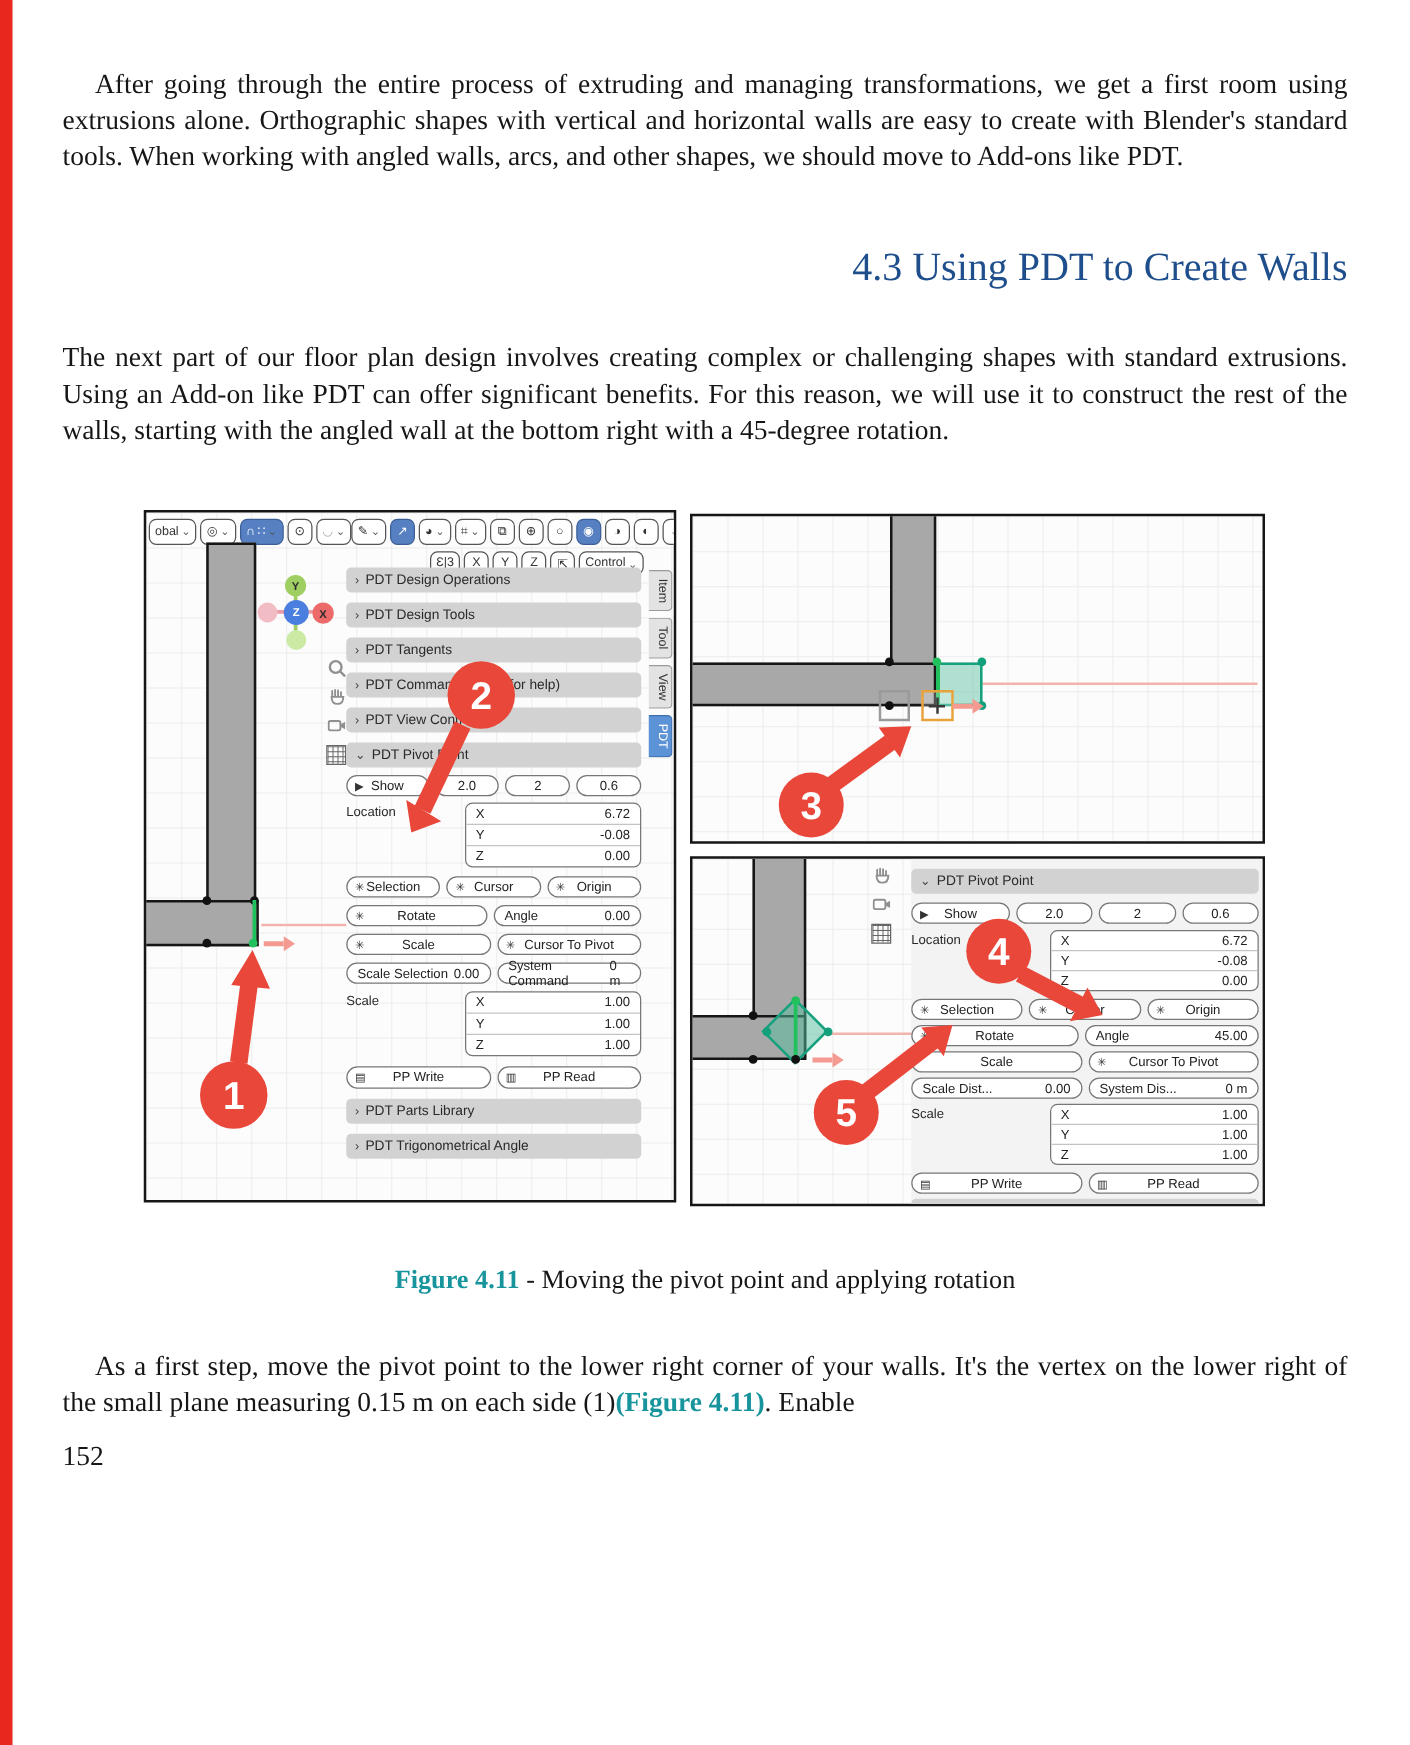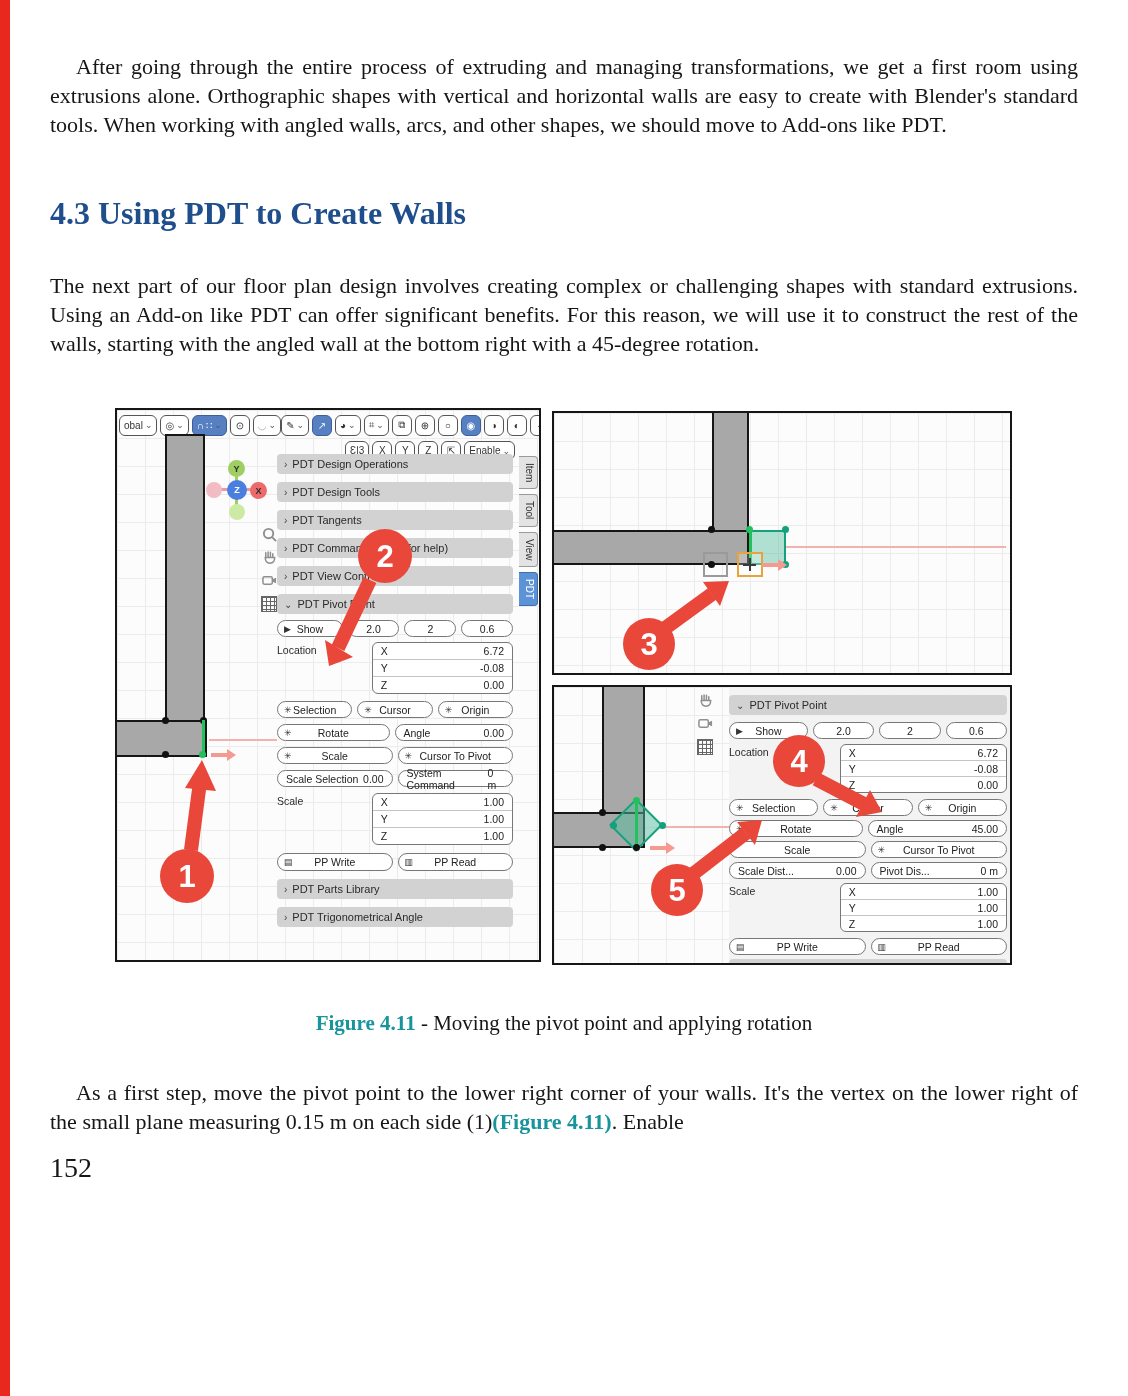--- a/index.html
+++ b/index.html
@@ -2,28 +2,28 @@
 <html><head>
 <meta charset="utf-8">
 <style>
   html,body{margin:0;padding:0;}
   body{width:1128px;height:1396px;background:#ffffff;position:relative;font-family:"Liberation Serif",serif;color:#161616;overflow:hidden;}
   .red-strip{position:absolute;left:0;top:0;width:10px;height:1396px;background:#e8281e;}
   .content{position:absolute;left:50px;top:0;width:1028px;}
   .para{font-size:22px;line-height:29px;text-align:justify;margin:0;}
   .indent{text-indent:26px;}
   .p1{margin-top:52px;}
-  .heading{font-size:32px;font-weight:bold;color:#1f4e8c;margin:56px 0 0 0;line-height:36px;}
+  .heading{font-size:32px;font-weight:normal;color:#1f4e8c;margin:56px 0 0 0;line-height:36px;text-align:right;}
   .p2{margin-top:40px;}
   .p3{margin-top:34px;}
   .fig-link{color:#17949c;font-weight:bold;text-decoration:none;}
   .caption{margin-top:46px;text-align:center;font-size:21px;}
   .caption .cap-label{color:#17949c;font-weight:bold;}
   .p4{margin-top:42px;}
-  .page-num{margin-top:16px;font-size:28px;}
+  .page-num{margin-top:16px;font-size:22px;}
 
   
   .figure{position:relative;margin:50px 0 0 65px;width:895px;height:557px;font-family:"Liberation Sans",sans-serif;}
   .panel{position:absolute;border:2px solid #161616;background-color:#fcfcfc;
     background-image:linear-gradient(#ececec 1px,transparent 1px),linear-gradient(90deg,#ececec 1px,transparent 1px);
     background-size:28px 28px;overflow:hidden;}
   .panel-a{left:0;top:3;width:422px;height:550px;}
   .panel-b{left:437px;top:3px;width:456px;height:260px;}
   .panel-c{left:437px;top:277px;width:456px;height:276px;}
 
@@ -180,21 +180,21 @@
         <div class="tb-box">
             <span>Y</span>
           </div>
         <div class="tb-box">
             <span>Z</span>
           </div>
         <div class="tb-box">
             <span>⇱</span>
           </div>
         <div class="tb-box">
-            <span>Enable</span>
+            <span>Control</span>
             <span class="caret">⌄</span>
           </div>
       </div>
 
       <div class="wall" style="left:48px;top:24px;width:40px;height:323px;"></div>
       <div class="wall" style="left:-2px;top:310px;width:92px;height:37px;"></div>
       <div class="dot" style="left:45px;top:307px;"></div>
       <div class="dot" style="left:45px;top:341px;"></div>
       <div class="dot" style="left:83px;top:307px;"></div>
       <div class="green-line" style="left:85px;top:310px;height:36px;"></div>
@@ -521,21 +521,21 @@
               <span>Cursor To Pivot</span>
             </div>
         </div>
 
         <div class="pp-row" style="margin-bottom:4px;">
           <div class="btn f1 kv">
               <span>Scale Dist...</span>
               <span>0.00</span>
             </div>
           <div class="btn f1 kv">
-              <span>Pivot Dis...</span>
+              <span>System Dis...</span>
               <span>0 m</span>
             </div>
         </div>
 
         <div class="pp-row" style="margin-bottom:6px;">
           <span class="pp-label">Scale</span>
           <div class="fstack">
             <div class="f" style="height:15px;">
                 <span>X</span>
                 <span>1.00</span>

